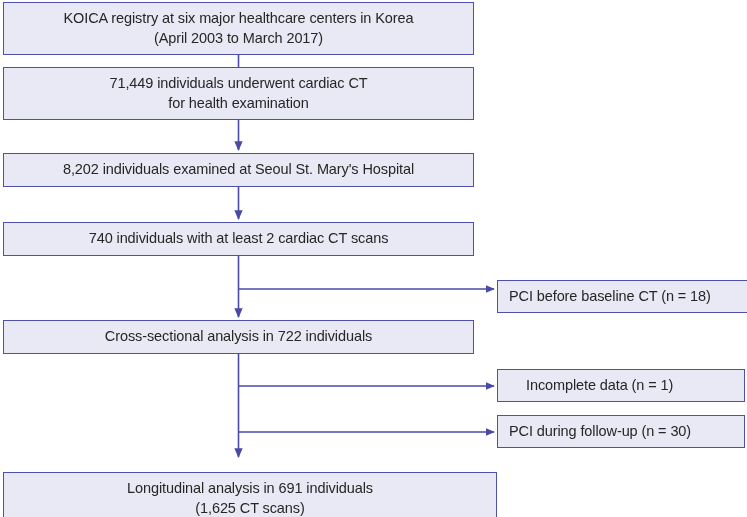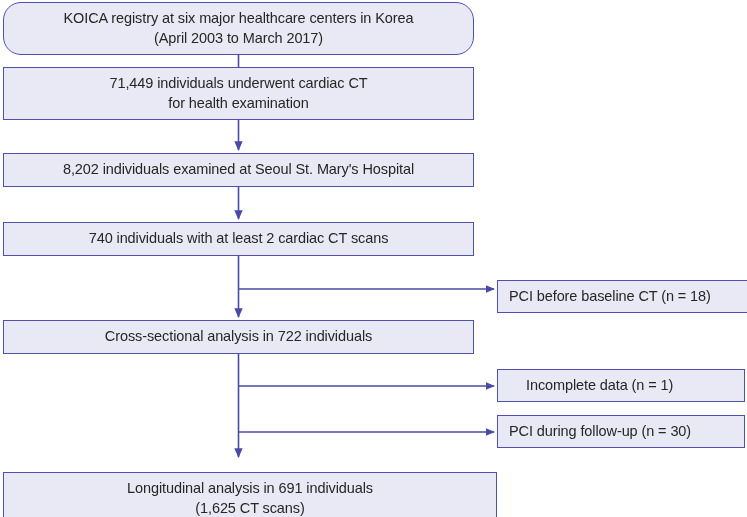--- a/index.html
+++ b/index.html
@@ -74,21 +74,21 @@
 
     <line x1="238.5" y1="289" x2="494" y2="289" stroke="#4a4aa6" stroke-width="1.5" marker-end="url(#arrowhead)"></line>
 
     <line x1="238.5" y1="354" x2="238.5" y2="457" stroke="#4a4aa6" stroke-width="1.6" marker-end="url(#arrowhead)"></line>
 
     <line x1="238.5" y1="386" x2="494" y2="386" stroke="#4a4aa6" stroke-width="1.5" marker-end="url(#arrowhead)"></line>
 
     <line x1="238.5" y1="432" x2="494" y2="432" stroke="#4a4aa6" stroke-width="1.5" marker-end="url(#arrowhead)"></line>
   </svg>
 
-  <div class="node" style="left:3px; top:2px; width:471px; height:53px;border-radius:18px;">
+  <div class="node" style="left:3px; top:2px; width:471px; height:53px;">
     <span class="lines">
       <span class="ln">KOICA registry at six major healthcare centers in Korea</span>
       <span class="ln">(April 2003 to March 2017)</span>
     </span>
   </div>
 
   <div class="node" style="left:3px; top:67px; width:471px; height:53px;">
     <span class="lines">
       <span class="ln">71,449 individuals underwent cardiac CT</span>
       <span class="ln">for health examination</span>

